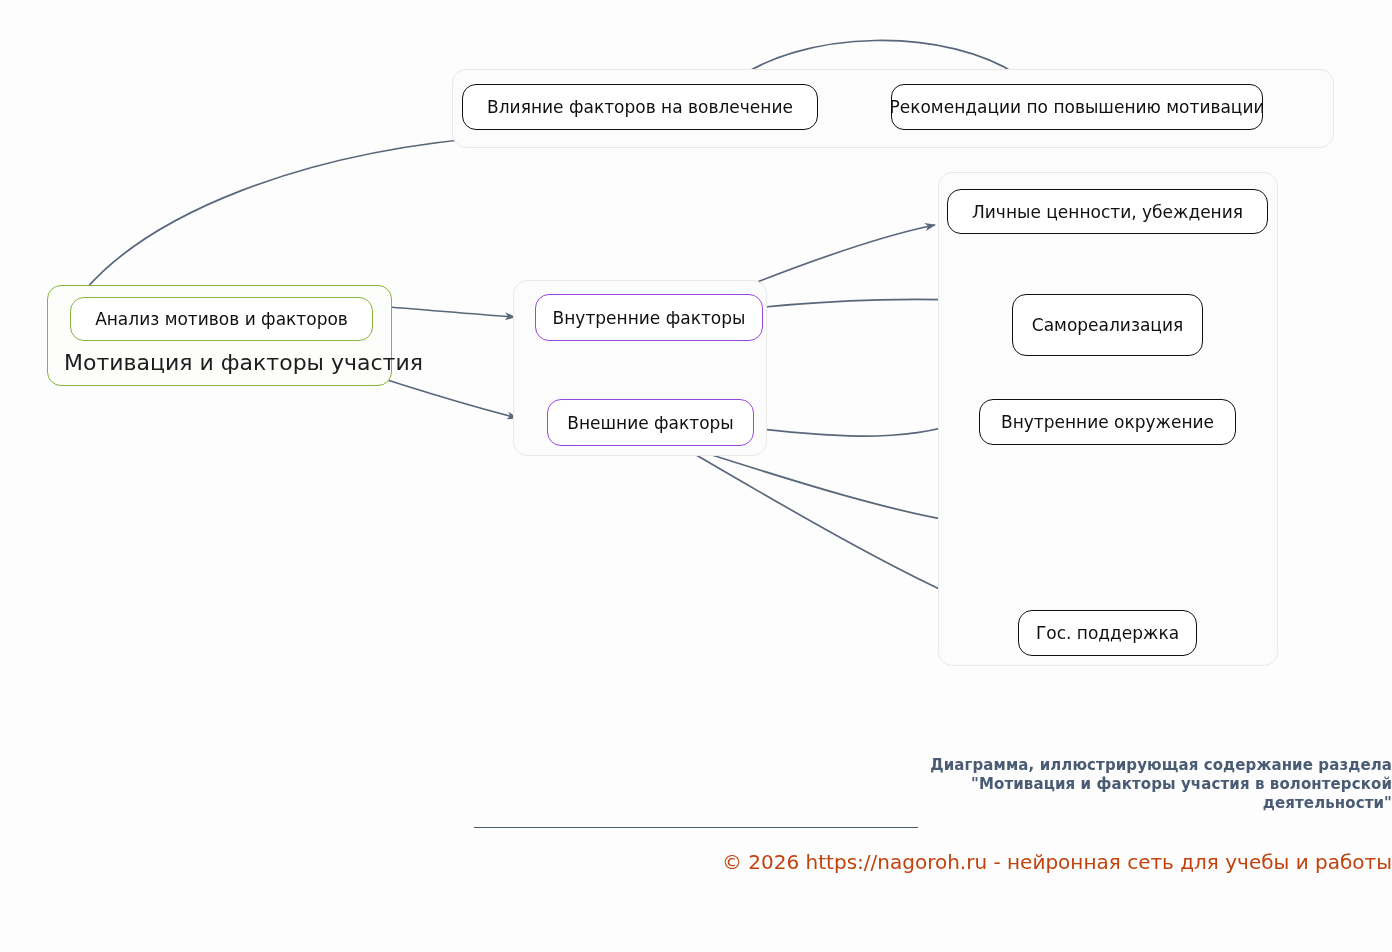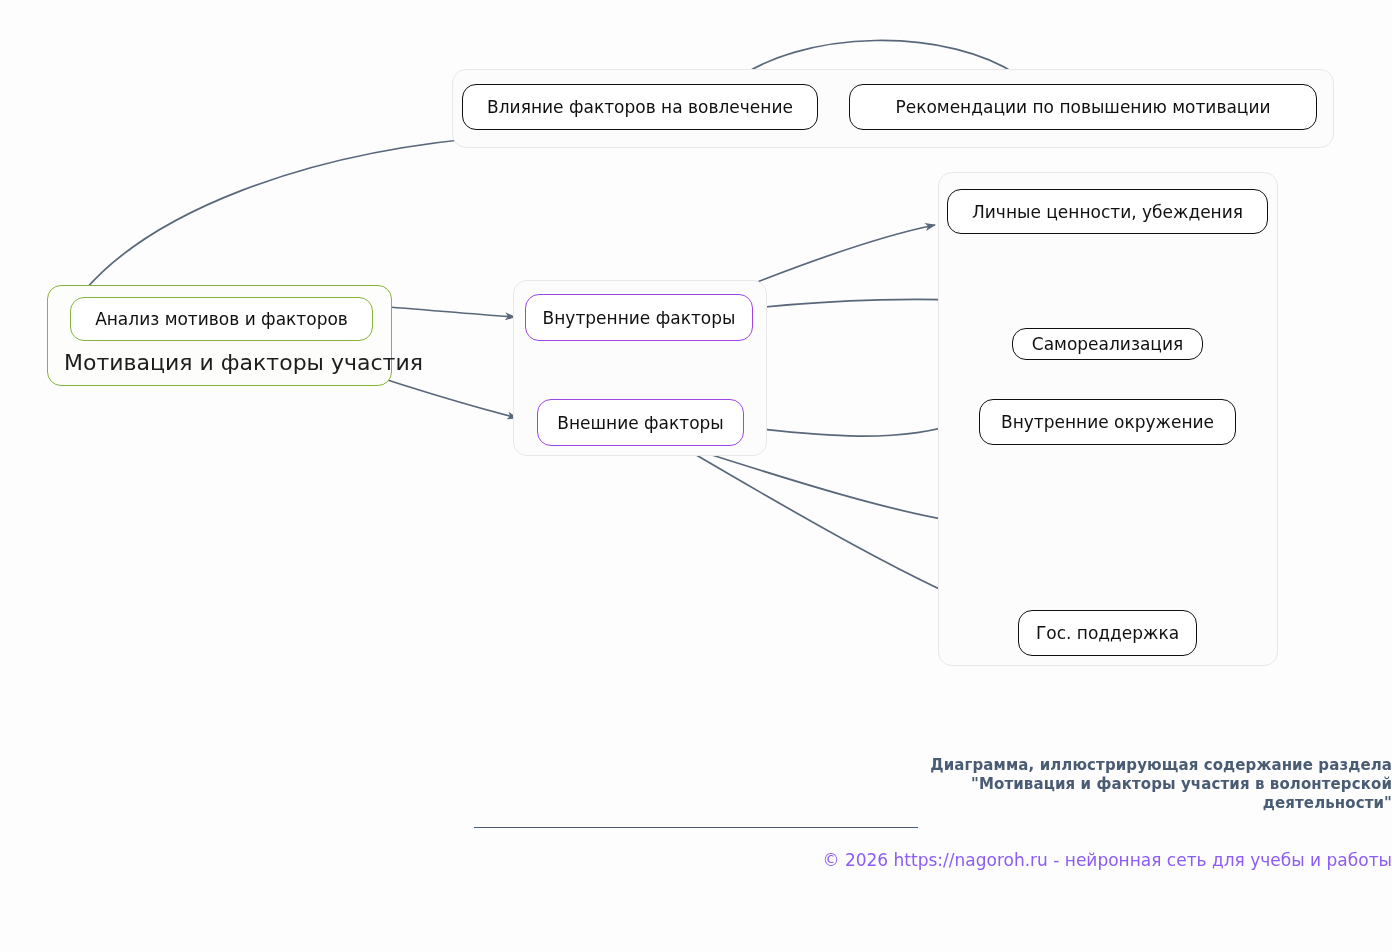--- a/index.html
+++ b/index.html
@@ -69,21 +69,21 @@
     justify-content: center;
     border-radius: 14px;
     background: #ffffff;
     font-size: 17px;
     color: #101010;
     white-space: nowrap;
     padding: 0 16px;
   }
   .node-black  { border: 1.8px solid #101010; }
   .node-green  { border: 1.8px solid #86b43c; }
-  .node-purple { border: 1.8px solid #9b46e2; }
+  .node-purple { border: 1.8px solid #9b46e2; margin-left: 10px; }
 
   
   #caption {
     position: absolute;
     left: 0;
     top: 756px;
     width: 1392px;
     text-align: right;
   }
   .caption-line {
@@ -94,22 +94,22 @@
     letter-spacing: 0.1px;
   }
   #caption-divider {
     margin: 14px auto 0 auto;
     width: 444px;
     height: 1px;
     border-top: 1.4px solid #4a5c74;
   }
   #footer-text {
     margin-top: 21px;
-    font-size: 17px;
-    color: #8b5cf6;
+    font-size: 20px;
+    color: #c2410c;
   }
 </style>
 </head>
 <body>
 
 <div id="canvas">
 
   <svg id="edges" viewBox="0 0 1392 952">
     <defs>
       <marker id="ah" markerWidth="11" markerHeight="8" refX="10" refY="4" orient="auto" markerUnits="userSpaceOnUse">
@@ -147,37 +147,37 @@
   <div class="cluster cluster-plain" style="left:938px; top:172px; width:340px; height:494px;"></div>
 
   <div class="node node-green" style="left:70px; top:297px; width:303px; height:44px;">
     <span>Анализ мотивов и факторов</span>
   </div>
 
   <div class="node node-black" style="left:462px; top:84px; width:356px; height:46px;">
     <span>Влияние факторов на вовлечение</span>
   </div>
 
-  <div class="node node-black" style="left:849px; top:84px; width:468px; height:46px;">
+  <div class="node node-black" style="left:891px; top:84px; width:372px; height:46px;border-radius:13px;">
     <span>Рекомендации по повышению мотивации</span>
   </div>
 
   <div class="node node-purple" style="left:525px; top:294px; width:228px; height:47px;">
     <span>Внутренние факторы</span>
   </div>
 
   <div class="node node-purple" style="left:537px; top:399px; width:207px; height:47px;">
     <span>Внешние факторы</span>
   </div>
 
   <div class="node node-black" style="left:947px; top:189px; width:321px; height:45px;">
     <span>Личные ценности, убеждения</span>
   </div>
 
-  <div class="node node-black" style="left:1012px; top:294px; width:191px; height:32px;margin-top:34px;">
+  <div class="node node-black" style="left:1012px; top:294px; width:191px; height:62px;">
     <span>Самореализация</span>
   </div>
 
   <div class="node node-black" style="left:979px; top:399px; width:257px; height:46px;">
     <span>Внутренние окружение</span>
   </div>
 
 
   <div class="node node-black" style="left:1018px; top:610px; width:179px; height:46px;">
     <span>Гос. поддержка</span>

